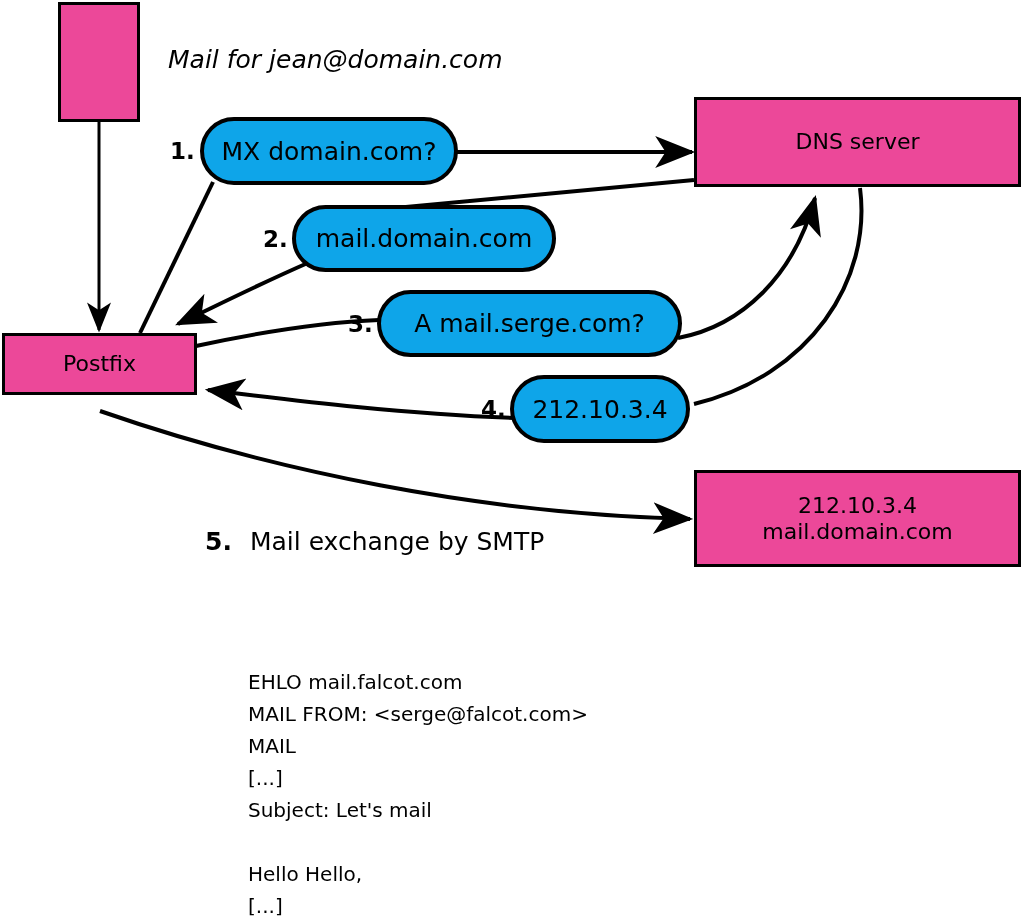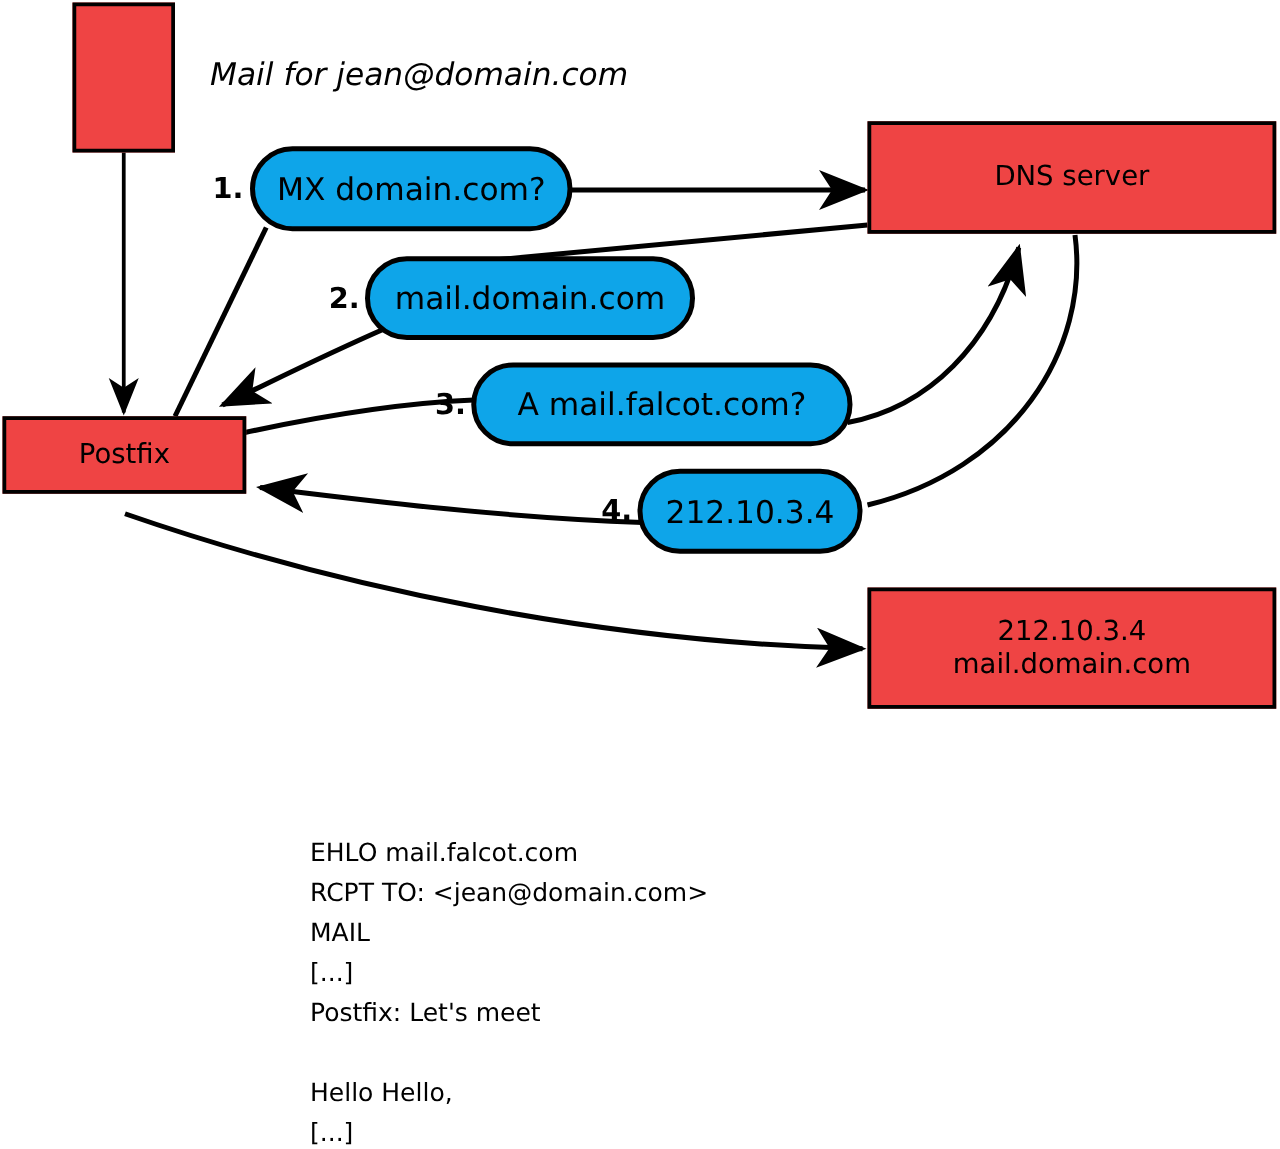--- a/index.html
+++ b/index.html
@@ -24,21 +24,21 @@
     left: 0;
     top: 0;
     width: 1024px;
     height: 919px;
     pointer-events: none;
   }
   .node-box {
     position: absolute;
     box-sizing: border-box;
     border: 3px solid #000000;
-    background: #ef4444;
+    background: #ec4899;
     display: flex;
     flex-direction: column;
     align-items: center;
     justify-content: center;
     text-align: center;
     line-height: 1.18;
   }
   .node-label {
     font-size: 22px;
     white-space: nowrap;
@@ -155,34 +155,37 @@
     <span class="bubble-label">MX domain.com?</span>
   </div>
 
   <div class="step-num" style="left:263px; top:226px;">2.</div>
   <div class="bubble" style="left:292px; top:205px; width:264px; height:67px;">
     <span class="bubble-label">mail.domain.com</span>
   </div>
 
   <div class="step-num" style="left:348px; top:311px;">3.</div>
   <div class="bubble" style="left:377px; top:290px; width:305px; height:67px;">
-    <span class="bubble-label">A mail.falcot.com?</span>
+    <span class="bubble-label">A mail.serge.com?</span>
   </div>
 
   <div class="step-num" style="left:481px; top:396px;">4.</div>
   <div class="bubble" style="left:510px; top:375px; width:180px; height:68px;">
     <span class="bubble-label">212.10.3.4</span>
   </div>
 
+  <div class="smtp-caption" style="left:205px; top:527px;">
+    <span class="smtp-num">5.</span><span>Mail exchange by SMTP</span>
+  </div>
 
   <div id="transcript">
       <div class="t-line">EHLO mail.falcot.com</div>
-      <div class="t-line">RCPT TO: &lt;jean@domain.com&gt;</div>
+      <div class="t-line">MAIL FROM: &lt;serge@falcot.com&gt;</div>
       <div class="t-line">MAIL</div>
       <div class="t-line">[...]</div>
-      <div class="t-line">Postfix: Let's meet</div>
+      <div class="t-line">Subject: Let's mail</div>
       <div class="t-line t-blank"></div>
       <div class="t-line">Hello Hello,</div>
       <div class="t-line">[...]</div>
       <div class="t-line">.</div>
     </div>
 
 </div>
 
 </body></html>

